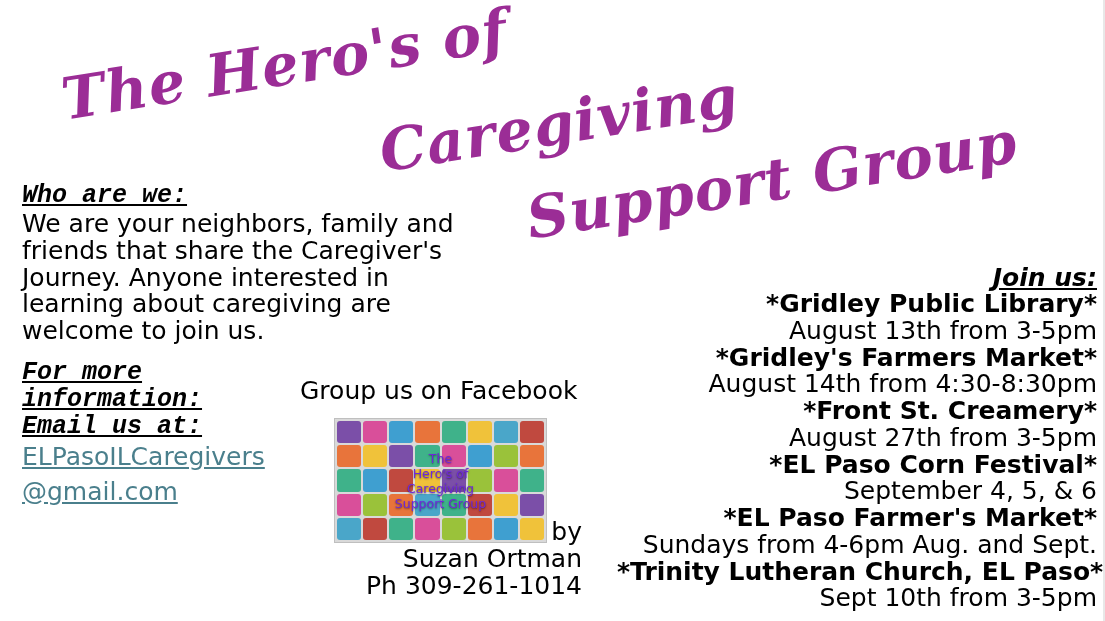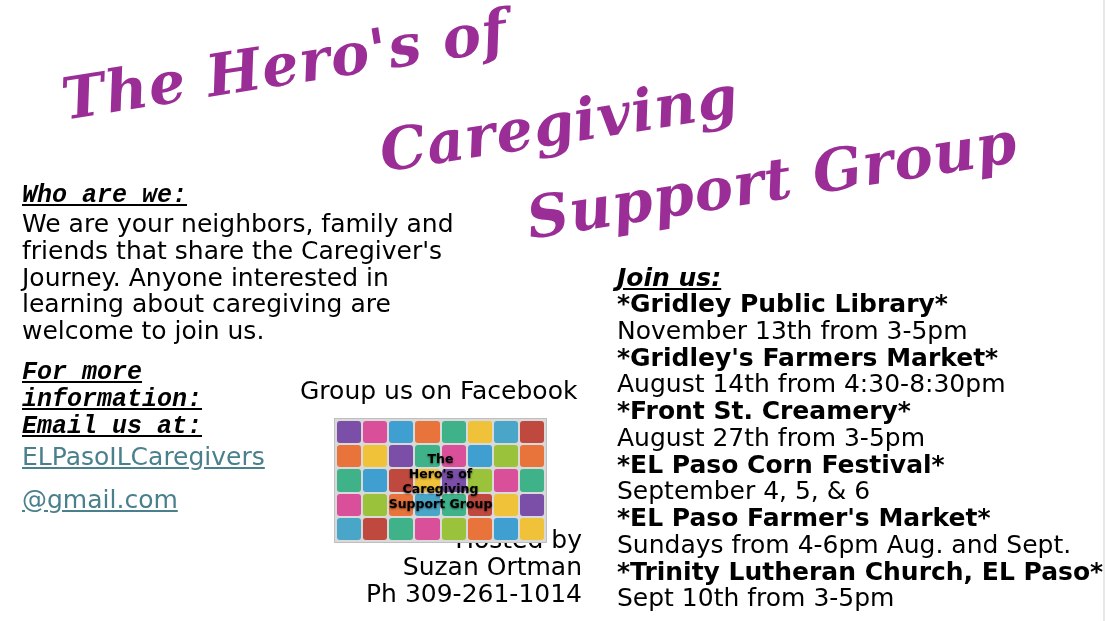--- a/index.html
+++ b/index.html
@@ -142,34 +142,35 @@
     padding: 2px;
     box-sizing: border-box;
   }
   .puzzle span { border-radius: 3px; display:block; }
   .logo-text {
     position: absolute;
     left: 50%;
     top: 50%;
     transform: translate(-50%, -50%);
     text-align: center;
-    color: #000000;
+    color: #6d28d9;
     font-size: 12.5px;
     line-height: 1.22;
-    font-weight: bold;
+    font-weight: normal;
     text-shadow: 0 1px 2px rgba(0,0,0,.55);
     white-space: nowrap;
   }
 
   
   .right-col {
     position: absolute;
     left: 617px;
     top: 264px;
     width: 480px;
+    text-align: right;
   }
   .join-heading {
     font-weight: bold;
     font-style: italic;
     font-size: 25px;
     text-decoration: underline;
     color: #000;
     margin: 0;
     line-height: 1.08;
   }
@@ -204,21 +205,21 @@
     <div class="heading">Who are we:</div>
     <div class="body-text who-body">We are your neighbors, family and friends that share the Caregiver's Journey. Anyone interested in learning about caregiving are welcome to join us.</div>
 
     <div class="for-more">
       <div class="heading">For more</div>
       <div class="heading">information:</div>
       <div class="heading">Email us at:</div>
     </div>
 
     <a class="email-link">ELPasoILCaregivers</a>
-    <a class="email-link" style="margin-top:16px">@gmail.com</a>
+    <a class="email-link" style="margin-top:8px">@gmail.com</a>
 
     <div class="hosted">
       <div class="body-text">Hosted by</div>
       <div class="body-text">Suzan Ortman</div>
       <div class="body-text">Ph 309-261-1014</div>
     </div>
   </div>
 
   <div class="fb-note">Group us on Facebook</div>
 
@@ -271,21 +272,21 @@
       <div>Caregiving</div>
       <div>Support Group</div>
     </div>
   </div>
 
   <div class="right-col">
     <div class="join-heading">Join us:</div>
 
     <div>
       <div class="event-name">*Gridley Public Library*</div>
-      <div class="event-when">November 13th from 3-5pm</div>
+      <div class="event-when">August 13th from 3-5pm</div>
     </div>
     <div>
       <div class="event-name">*Gridley's Farmers Market*</div>
       <div class="event-when">August 14th from 4:30-8:30pm</div>
     </div>
     <div>
       <div class="event-name">*Front St. Creamery*</div>
       <div class="event-when">August 27th from 3-5pm</div>
     </div>
     <div>

